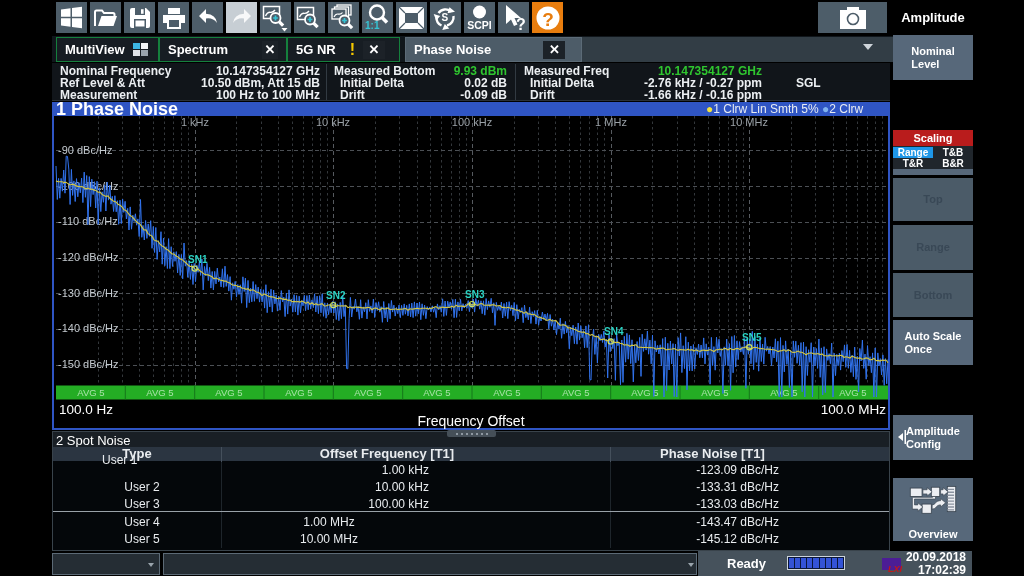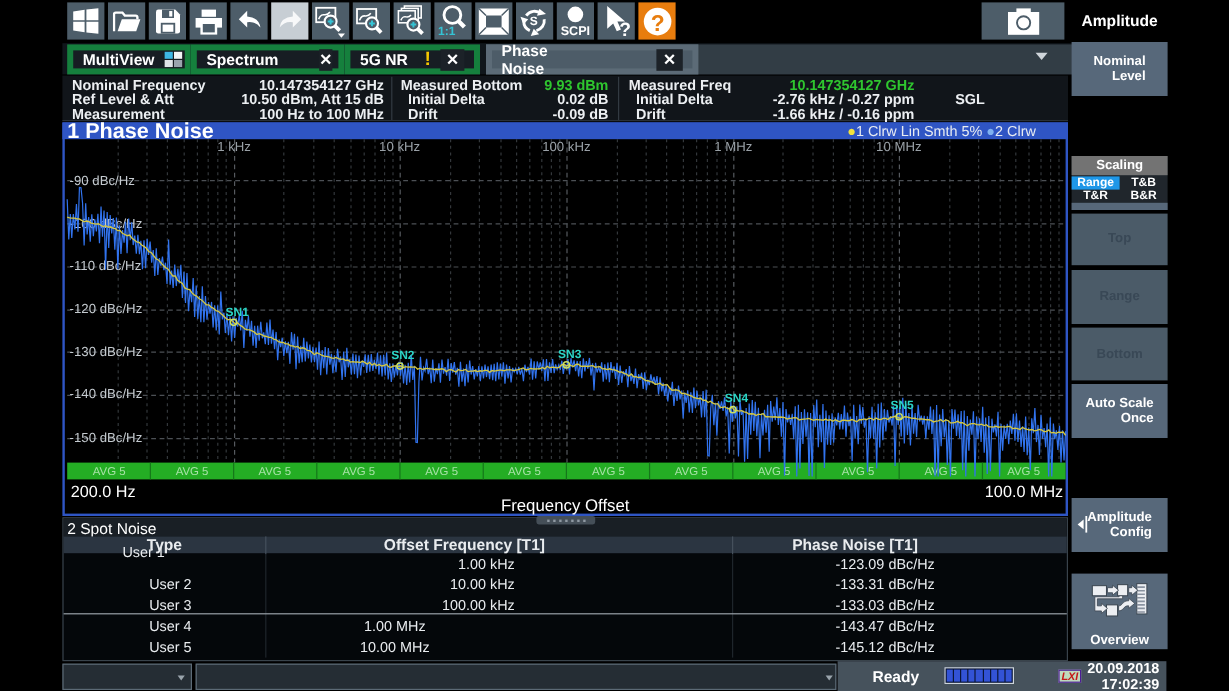--- a/index.html
+++ b/index.html
@@ -1,19 +1,19 @@
 <!DOCTYPE html>
 <html><head><meta charset="utf-8"><style>
 *{margin:0;padding:0;box-sizing:border-box}
 body{width:1024px;height:576px;background:#000;font-family:"Liberation Sans",sans-serif;position:relative;overflow:hidden}
 .tbtn{position:absolute;top:2px;height:31px;display:flex;align-items:center;justify-content:center}
-.tab{position:absolute;top:37px;height:25px;background:#171d23;border:5px solid #15803d;color:#fff;font-weight:bold;font-size:13px;display:flex;align-items:center;padding:0 8px}
+.tab{position:absolute;top:37px;height:25px;background:#171d23;border:1px solid #15803d;color:#fff;font-weight:bold;font-size:13px;display:flex;align-items:center;padding:0 8px}
 .xbtn{display:inline-block;width:22px;height:18px;background:#1c2228;color:#fff;font-weight:bold;font-size:13px;text-align:center;line-height:18px;margin-left:10px}
 .infrow{position:absolute;height:12px;font-size:12px;font-weight:bold;color:#eceff2;white-space:nowrap}
-.sbtn{position:absolute;left:893px;width:80px;background:#57687a;color:#fff;font-weight:bold;font-size:11px;display:flex;align-items:center;justify-content:center;text-align:right;line-height:13px}
+.sbtn{position:absolute;left:893px;width:80px;background:#57687a;color:#fff;font-weight:bold;font-size:11px;display:flex;align-items:center;justify-content:center;text-align:left;line-height:13px}
 .sbtn.dis{background:#4b5b68;color:#394856}
 .cell{position:absolute;font-size:12px;color:#e9ecef;height:17px;line-height:17px}
 </style></head><body>
 
 <div class="tbtn" style="left:56px;background:#4d5d69;width:31px">
     <svg width="23" height="23" viewBox="0 0 23 23">
       <g fill="#fff">
         <path d="M1 3.5 L10.5 2.2 V10.8 H1 Z"></path>
         <path d="M12 2 L22 0.8 V10.8 H12 Z"></path>
         <path d="M1 12.2 H10.5 V20.8 L1 19.5 Z"></path>
@@ -292,21 +292,21 @@
     <text x="188" y="263" class="snl">SN1</text>
     <circle cx="333.3" cy="305.1" r="2.6" fill="none" stroke="#cbe161" stroke-width="1.2"></circle>
     <text x="326" y="299" class="snl">SN2</text>
     <circle cx="472.0" cy="304.1" r="2.6" fill="none" stroke="#cbe161" stroke-width="1.2"></circle>
     <text x="465" y="298" class="snl">SN3</text>
     <circle cx="610.7" cy="341.4" r="2.6" fill="none" stroke="#cbe161" stroke-width="1.2"></circle>
     <text x="604" y="335" class="snl">SN4</text>
     <circle cx="749.3" cy="347.3" r="2.6" fill="none" stroke="#cbe161" stroke-width="1.2"></circle>
     <text x="742" y="341" class="snl">SN5</text>
 </svg>
-<div style="position:absolute;left:59px;top:402px;color:#fff;font-size:13.5px">200.0 Hz</div>
+<div style="position:absolute;left:59px;top:402px;color:#fff;font-size:13.5px">100.0 Hz</div>
 <div style="position:absolute;left:720px;top:402px;width:166px;text-align:right;color:#fff;font-size:13.5px">100.0 MHz</div>
 <div style="position:absolute;left:52px;top:413px;width:838px;text-align:center;color:#fff;font-size:14px">Frequency Offset</div>
 
 <div style="position:absolute;left:447px;top:430px;width:49px;height:7px;background:#454f58;border-radius:2px;z-index:5;display:flex;align-items:center;justify-content:center;gap:3px">
     <span style="width:2px;height:2px;background:#8f99a2;display:inline-block"></span>
     <span style="width:2px;height:2px;background:#8f99a2;display:inline-block"></span>
     <span style="width:2px;height:2px;background:#8f99a2;display:inline-block"></span>
     <span style="width:2px;height:2px;background:#8f99a2;display:inline-block"></span>
     <span style="width:2px;height:2px;background:#8f99a2;display:inline-block"></span>
     <span style="width:2px;height:2px;background:#8f99a2;display:inline-block"></span>
@@ -351,27 +351,27 @@
 <div style="flex:1;background:#3353d6"></div>
     <div style="flex:1;background:#3353d6"></div>
     <div style="flex:1;background:#3353d6"></div>
     <div style="flex:1;background:#3353d6"></div>
     <div style="flex:1;background:#3353d6"></div>
     <div style="flex:1;background:#3353d6"></div>
     <div style="flex:1;background:#3353d6"></div>
     <div style="flex:1;background:#3353d6"></div>
     <div style="flex:1;background:#3353d6"></div>
 </div>
-<div style="position:absolute;left:882px;top:558px;width:19px;height:11px;background:#bfd9bd;border:1px solid #4c1d95;color:#c41818;font-style:italic;font-weight:bold;font-size:9px;text-align:center;line-height:10px">LXI</div>
+<div style="position:absolute;left:882px;top:558px;width:19px;height:11px;background:#bfd9bd;border:6px solid #4c1d95;color:#c41818;font-style:italic;font-weight:bold;font-size:9px;text-align:center;line-height:10px">LXI</div>
 <div style="position:absolute;left:860px;top:551px;width:106px;text-align:right;color:#fff;font-weight:bold;font-size:12px;line-height:12.5px">20.09.2018<br>17:02:39</div>
 
 <div style="position:absolute;left:893px;top:10px;width:80px;text-align:center;color:#fff;font-weight:bold;font-size:13px">Amplitude</div>
 <div class="sbtn" style="top:35px;height:45px">Nominal<br>Level</div>
 <div style="position:absolute;left:893px;top:130px;width:80px;height:45px;background:#20262c">
- <div style="height:16px;background:#737373;color:#fff;font-weight:bold;font-size:11px;text-align:center;line-height:16px">Scaling</div>
+ <div style="height:16px;background:#b91c1c;color:#fff;font-weight:bold;font-size:11px;text-align:center;line-height:16px">Scaling</div>
  <div style="display:flex;height:11px;margin-top:1px">
   <div style="width:40px;background:#1e97e8;color:#fff;font-weight:bold;font-size:10px;text-align:center;line-height:11px">Range</div>
   <div style="width:40px;color:#fff;font-weight:bold;font-size:10px;text-align:center;line-height:11px">T&amp;B</div>
  </div>
  <div style="display:flex;height:11px">
   <div style="width:40px;color:#fff;font-weight:bold;font-size:10px;text-align:center;line-height:11px">T&amp;R</div>
   <div style="width:40px;color:#fff;font-weight:bold;font-size:10px;text-align:center;line-height:11px">B&amp;R</div>
  </div>
  <div style="height:6px;background:#57687a;margin-top:0px"></div>
 </div>

